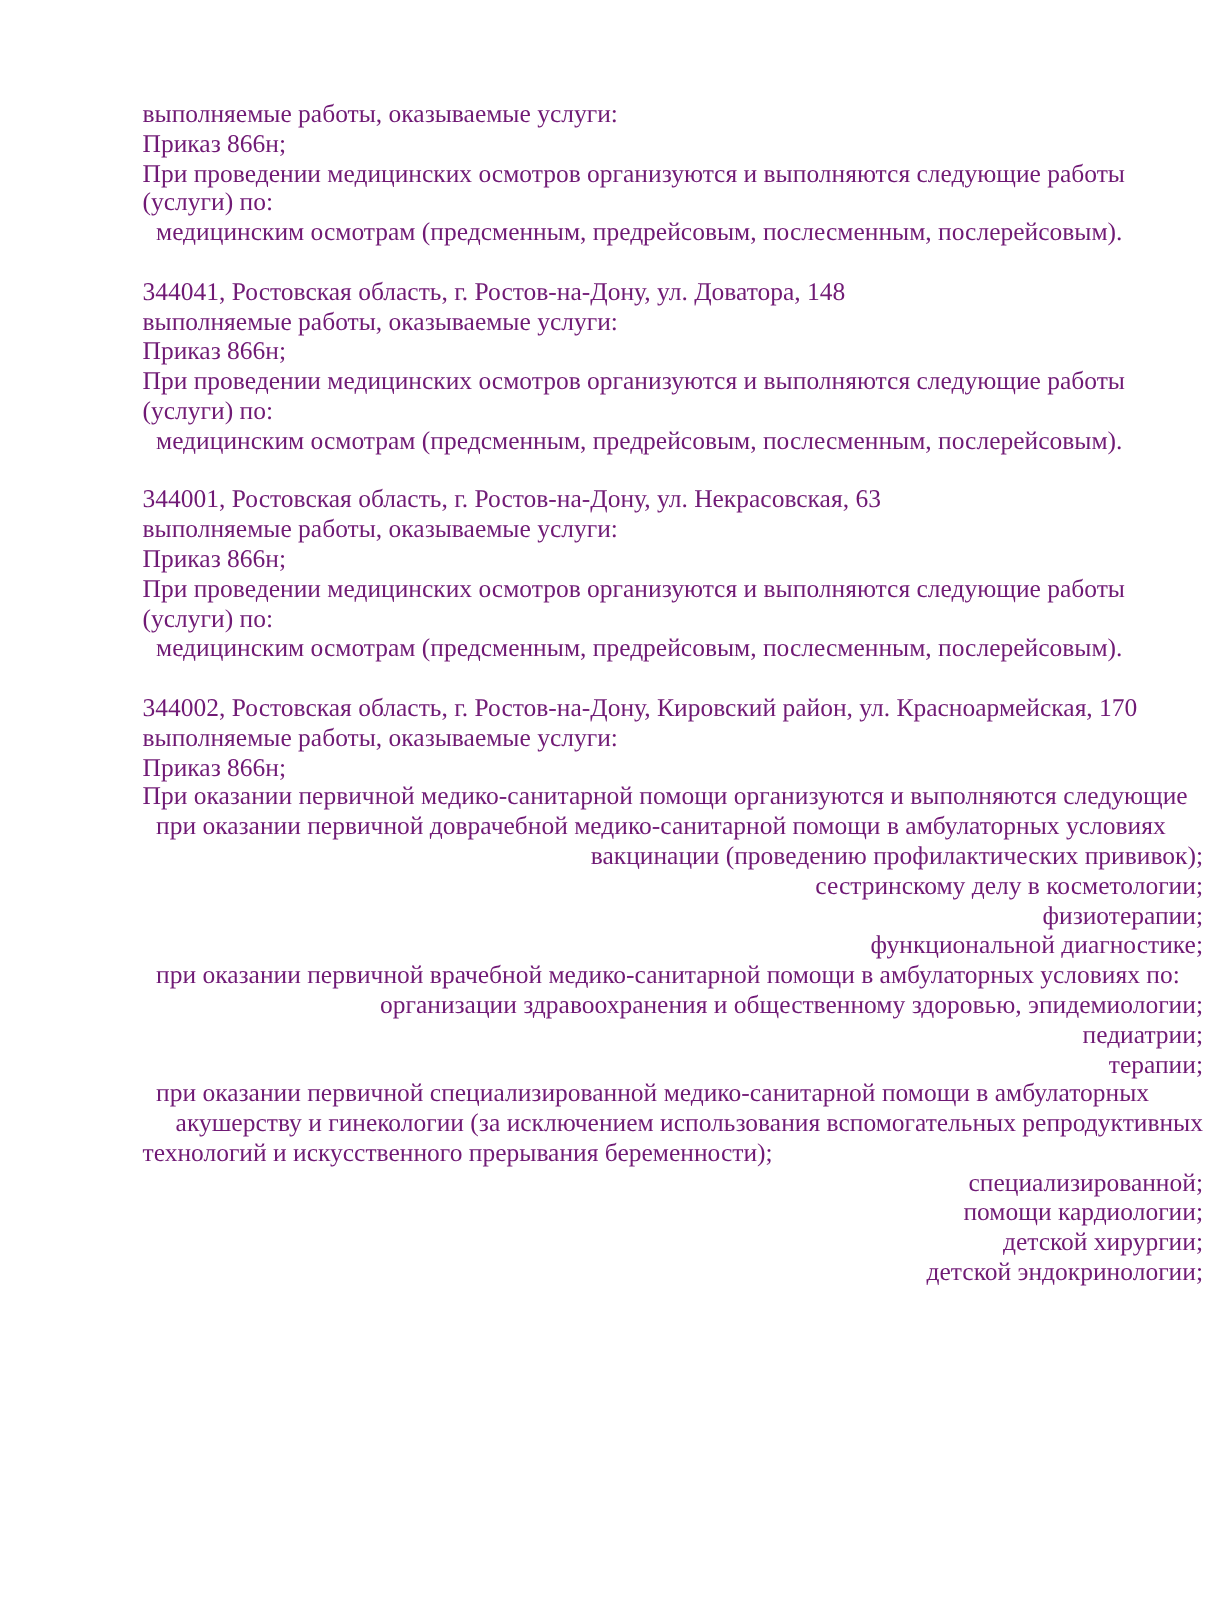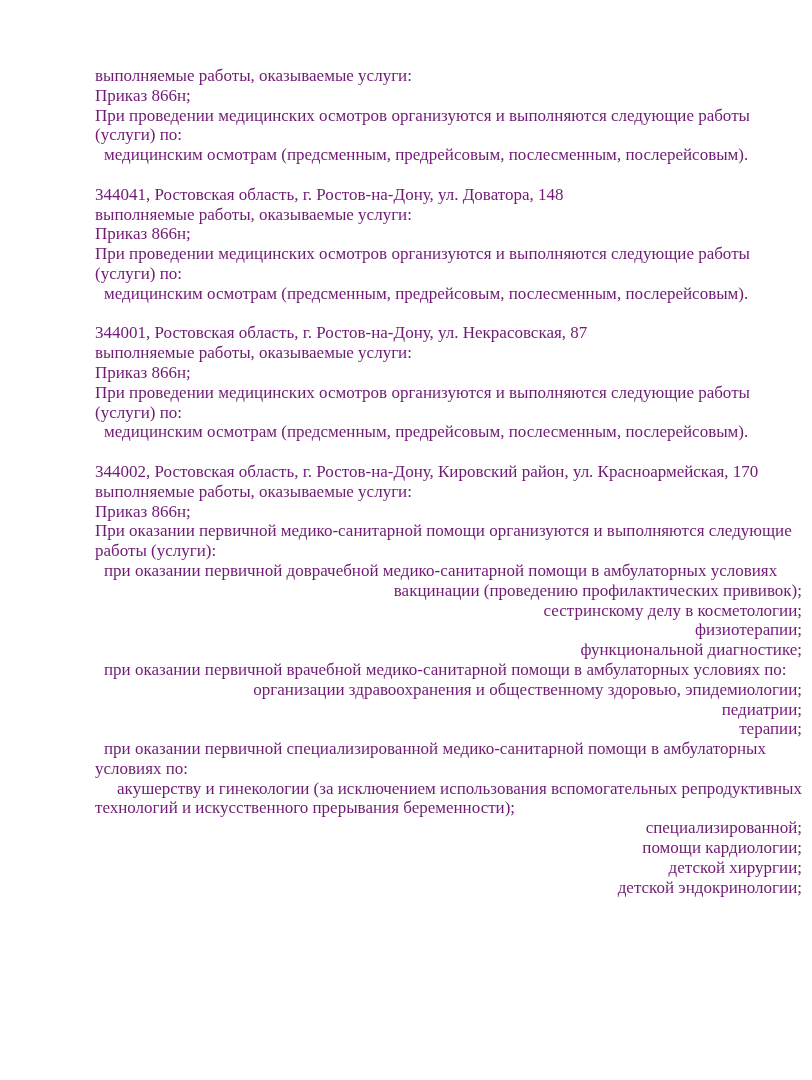--- a/index.html
+++ b/index.html
@@ -44,43 +44,41 @@
       <div class="line">(услуги) по:</div>
       <div class="line indent-1">медицинским осмотрам (предсменным, предрейсовым, послесменным, послерейсовым).</div>
       <div class="line"></div>
       <div class="line">344041, Ростовская область, г. Ростов-на-Дону, ул. Доватора, 148</div>
       <div class="line">выполняемые работы, оказываемые услуги:</div>
       <div class="line">Приказ 866н;</div>
       <div class="line">При проведении медицинских осмотров организуются и выполняются следующие работы</div>
       <div class="line">(услуги) по:</div>
       <div class="line indent-1">медицинским осмотрам (предсменным, предрейсовым, послесменным, послерейсовым).</div>
       <div class="line"></div>
-      <div class="line">344001, Ростовская область, г. Ростов-на-Дону, ул. Некрасовская, 87</div>
+      <div class="line">344001, Ростовская область, г. Ростов-на-Дону, ул. Некрасовская, 63</div>
       <div class="line">выполняемые работы, оказываемые услуги:</div>
       <div class="line">Приказ 866н;</div>
       <div class="line">При проведении медицинских осмотров организуются и выполняются следующие работы</div>
       <div class="line">(услуги) по:</div>
       <div class="line indent-1">медицинским осмотрам (предсменным, предрейсовым, послесменным, послерейсовым).</div>
       <div class="line"></div>
       <div class="line">344002, Ростовская область, г. Ростов-на-Дону, Кировский район, ул. Красноармейская, 170</div>
       <div class="line">выполняемые работы, оказываемые услуги:</div>
       <div class="line">Приказ 866н;</div>
       <div class="line">При оказании первичной медико-санитарной помощи организуются и выполняются следующие</div>
-      <div class="line">работы (услуги):</div>
       <div class="line indent-1">при оказании первичной доврачебной медико-санитарной помощи в амбулаторных условиях</div>
       <div class="line indent-2">вакцинации (проведению профилактических прививок);</div>
       <div class="line indent-2">сестринскому делу в косметологии;</div>
       <div class="line indent-2">физиотерапии;</div>
       <div class="line indent-2">функциональной диагностике;</div>
       <div class="line indent-1">при оказании первичной врачебной медико-санитарной помощи в амбулаторных условиях по:</div>
       <div class="line indent-2">организации здравоохранения и общественному здоровью, эпидемиологии;</div>
       <div class="line indent-2">педиатрии;</div>
       <div class="line indent-2">терапии;</div>
       <div class="line indent-1">при оказании первичной специализированной медико-санитарной помощи в амбулаторных</div>
-      <div class="line">условиях по:</div>
       <div class="line indent-2">акушерству и гинекологии (за исключением использования вспомогательных репродуктивных</div>
       <div class="line">технологий и искусственного прерывания беременности);</div>
       <div class="line indent-2">специализированной;</div>
       <div class="line indent-2">помощи кардиологии;</div>
       <div class="line indent-2">детской хирургии;</div>
       <div class="line indent-2">детской эндокринологии;</div>
     </div>
 </div>
 
 </body></html>

